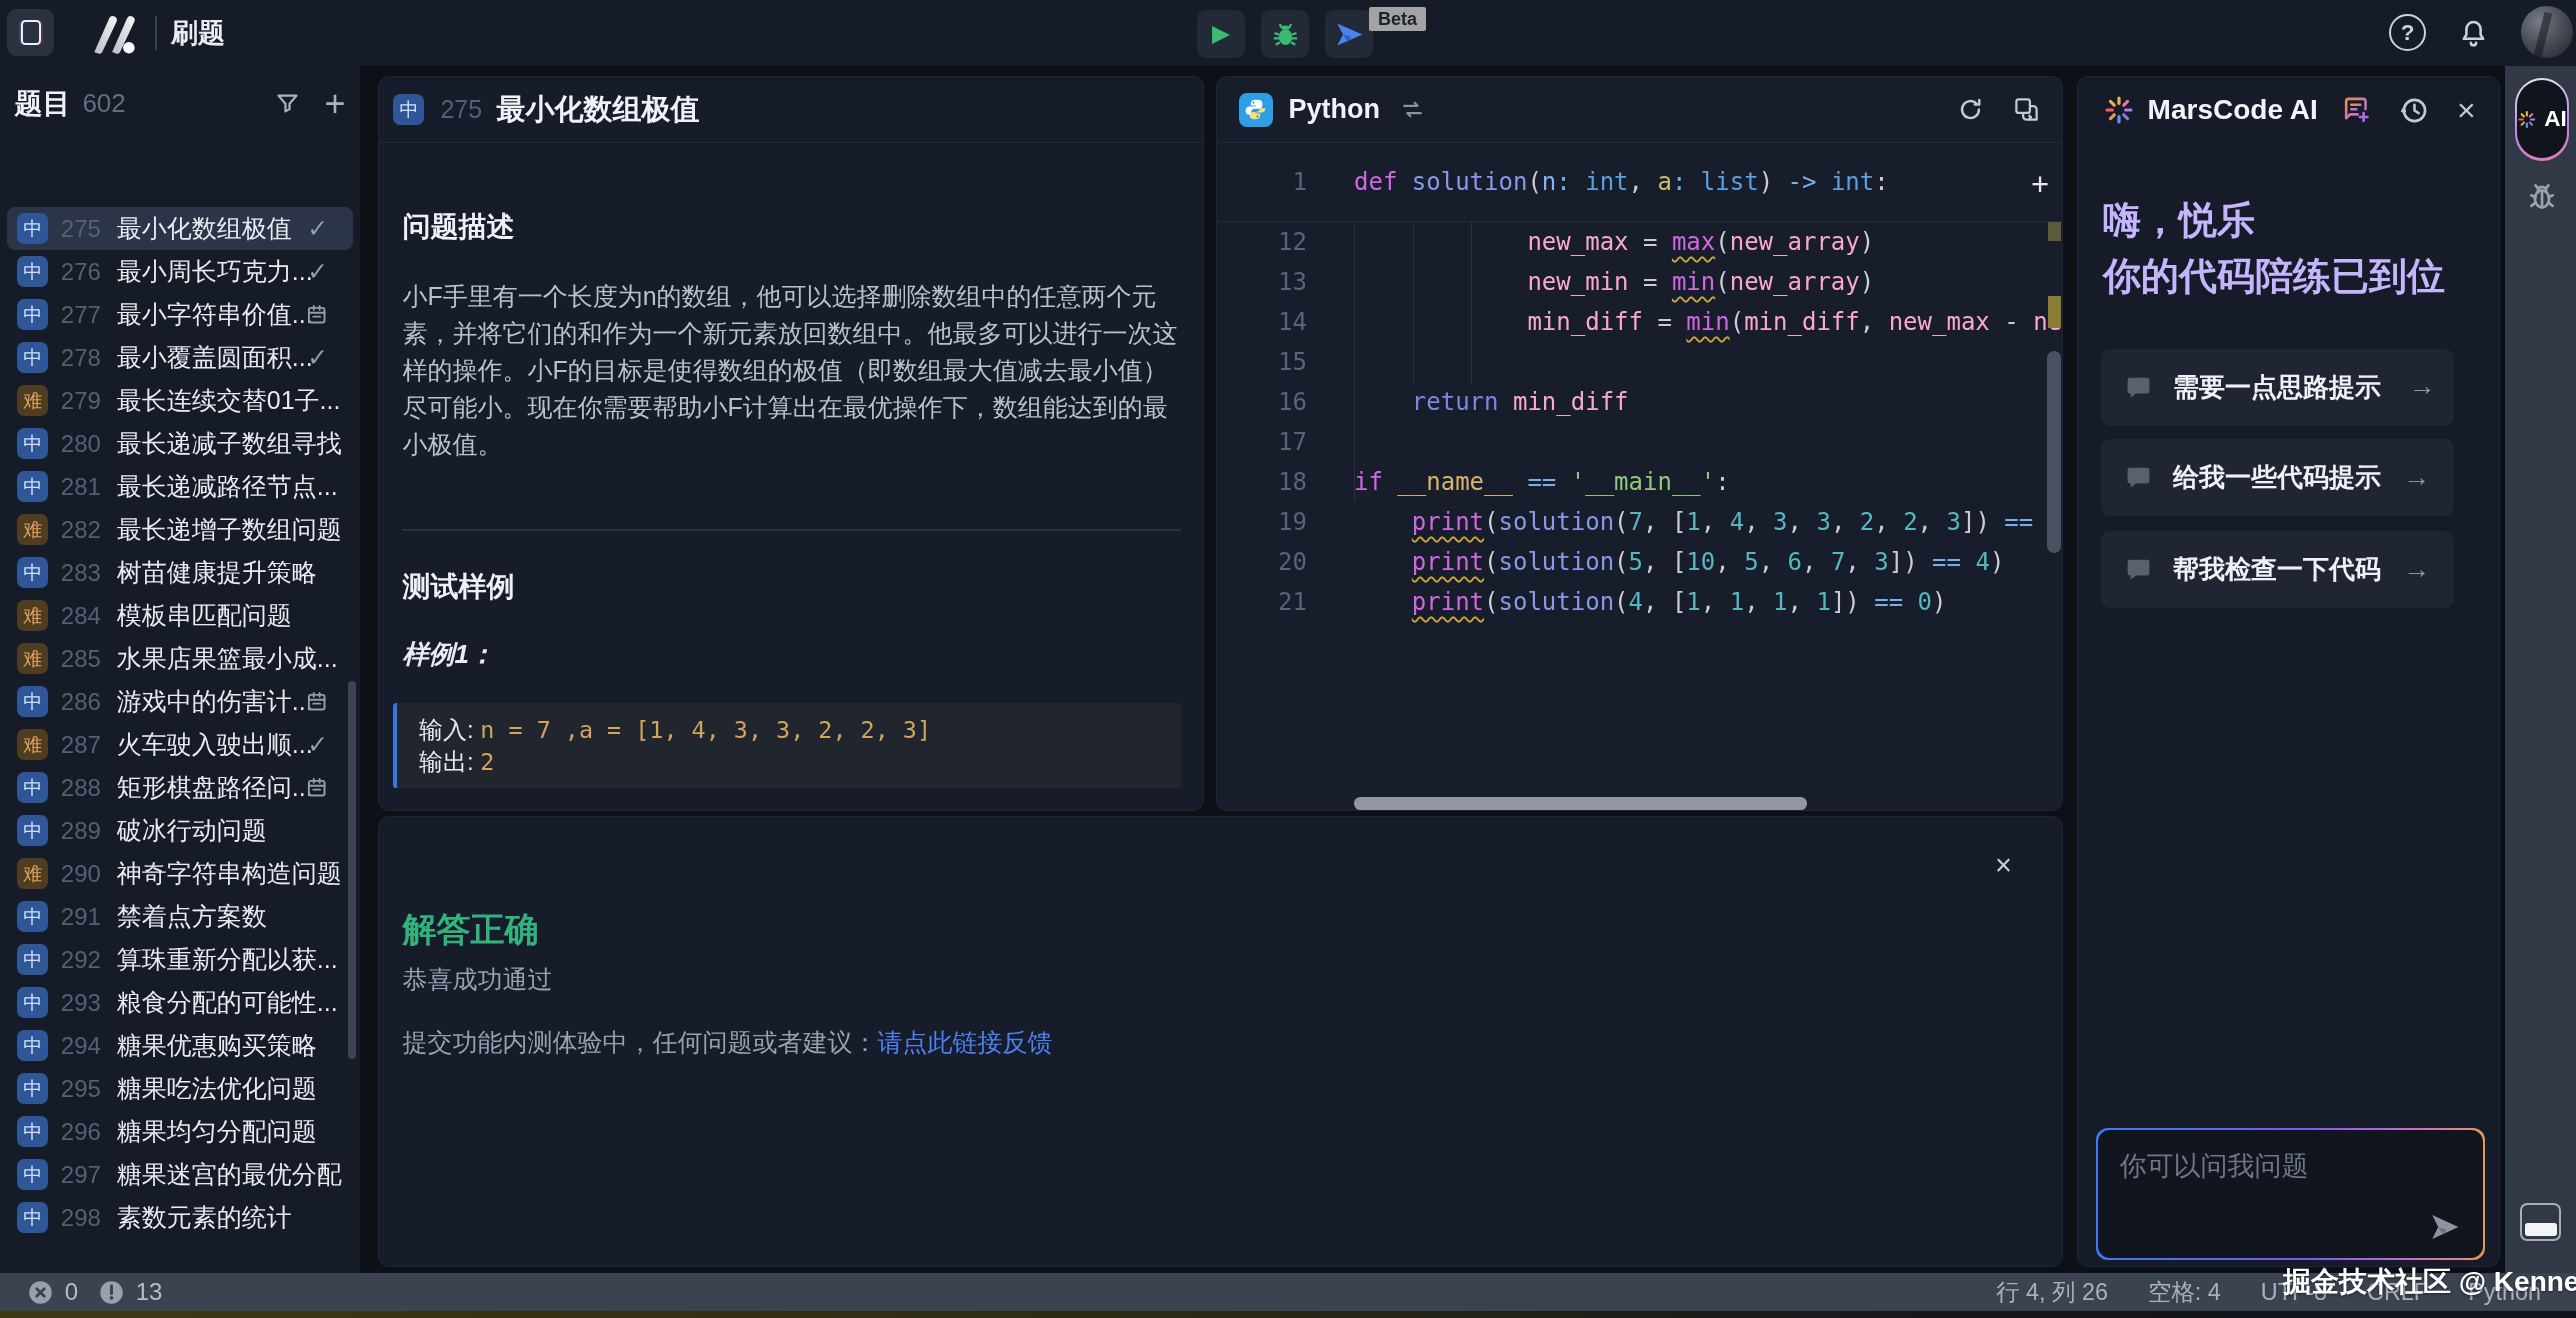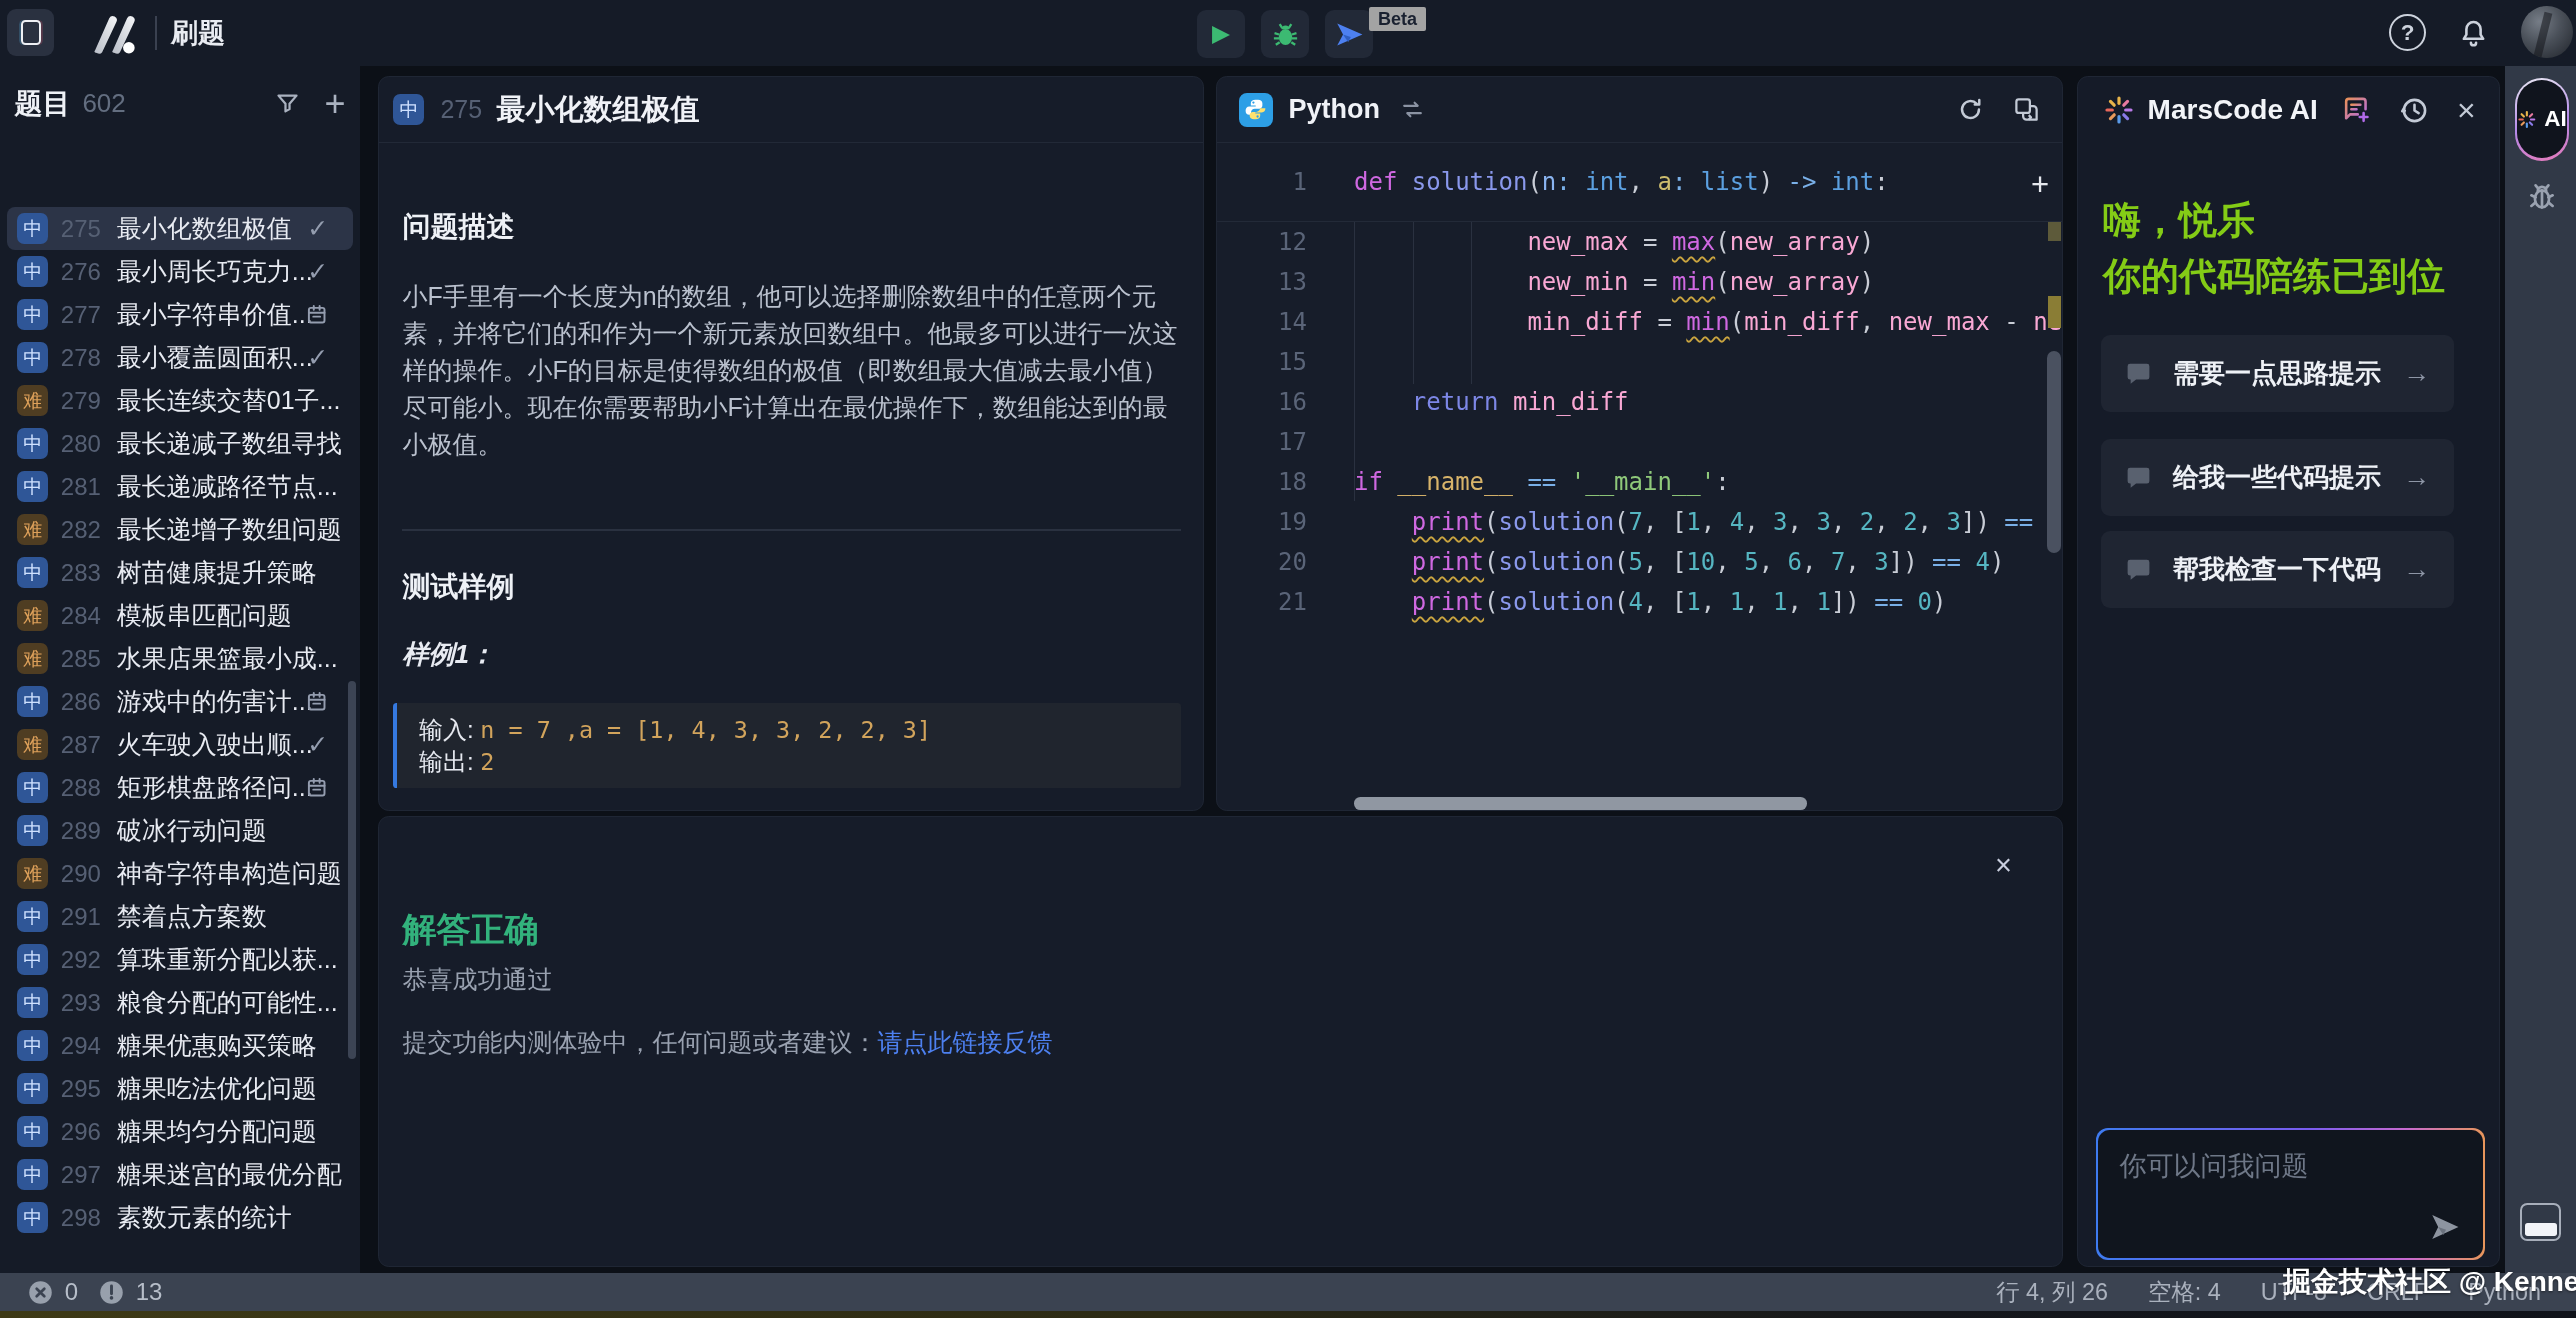--- a/index.html
+++ b/index.html
@@ -115,21 +115,21 @@
   .out-result{position:absolute;left:23.4px;top:90px;font-size:34px;font-weight:bold;color:#32b27c}
   .out-congrats{position:absolute;left:23.4px;top:146px;font-size:25px;color:#99a1b0}
   .out-feedback{position:absolute;left:23.4px;top:209px;font-size:25px;color:#99a1b0}
   .out-feedback a{color:#4d80f0;text-decoration:none;cursor:pointer}
 
   
   #ai{left:2077px;top:76px;width:423px;height:1191px;background:#151b28}
   .ai-head{position:absolute;left:0;top:0;right:0;height:66px;display:flex;align-items:center}
   .ai-title{margin-left:12.6px;font-size:28px;font-weight:bold;color:#f2f4f8}
   .ai-hicons{margin-left:auto;margin-right:23.4px;display:flex;align-items:center;gap:27px;color:#c3cad6}
-  .ai-greet{position:absolute;left:25px;top:115px;font-size:38px;font-weight:bold;line-height:56px;color:#84cc16}
+  .ai-greet{position:absolute;left:25px;top:115px;font-size:38px;font-weight:bold;line-height:56px;color:#c4b5fd}
   .aicard{position:absolute;left:22.5px;width:353px;height:77px;background:#1f2532;border-radius:9px;
     display:flex;align-items:center;padding:0 23.4px;cursor:pointer}
   .aicard .clabel{margin-left:20px;font-size:26px;font-weight:bold;color:#eef1f6}
   .aicard .carrow{margin-left:auto;color:#8e96a6}
   .g-arrow::before{content:"→";font-size:27px}
   .ai-inputwrap{position:absolute;left:18px;top:1051px;width:389px;height:132px;border-radius:12px;padding:1.8px;
     background:linear-gradient(90deg,#3e7bf0,#7a5cf0 55%,#c86ad0 80%,#e8965a)}
   .ai-input{width:100%;height:100%;border-radius:11.7px;background:#10151e;position:relative;padding:18px 21.6px}
   .ai-ph{font-size:27px;color:#6e7787}
   .ai-send{position:absolute;right:21.6px;bottom:14.4px;color:#8d94a0}
@@ -519,21 +519,21 @@
             <path d="M3.8 10.5l-1.3 2 2-.3" fill="#c3cad6"></path>
         </svg>
         <span class="g-close" style="font-size:32px;color:#c3cad6;cursor:pointer"></span>
       </span>
     </div>
     <div class="ai-greet">
       <div>嗨，悦乐</div>
       <div>你的代码陪练已到位</div>
     </div>
     <div>
-        <div class="aicard" style="top: 258px;">
+        <div class="aicard" style="top: 272px; font-family: Liberation Mono, monospace;">
           <svg width="29" height="29" viewBox="0 0 24 24">
             <path d="M5 4h14a2 2 0 0 1 2 2v9a2 2 0 0 1-2 2h-9l-4.5 3.4V17H5a2 2 0 0 1-2-2V6a2 2 0 0 1 2-2z" fill="#59616f"></path>
           </svg>
           <span class="clabel">需要一点思路提示</span>
           <span class="carrow g-arrow"></span>
         </div>
         <div class="aicard" style="top: 362px;">
           <svg width="29" height="29" viewBox="0 0 24 24">
             <path d="M5 4h14a2 2 0 0 1 2 2v9a2 2 0 0 1-2 2h-9l-4.5 3.4V17H5a2 2 0 0 1-2-2V6a2 2 0 0 1 2-2z" fill="#59616f"></path>
           </svg>

